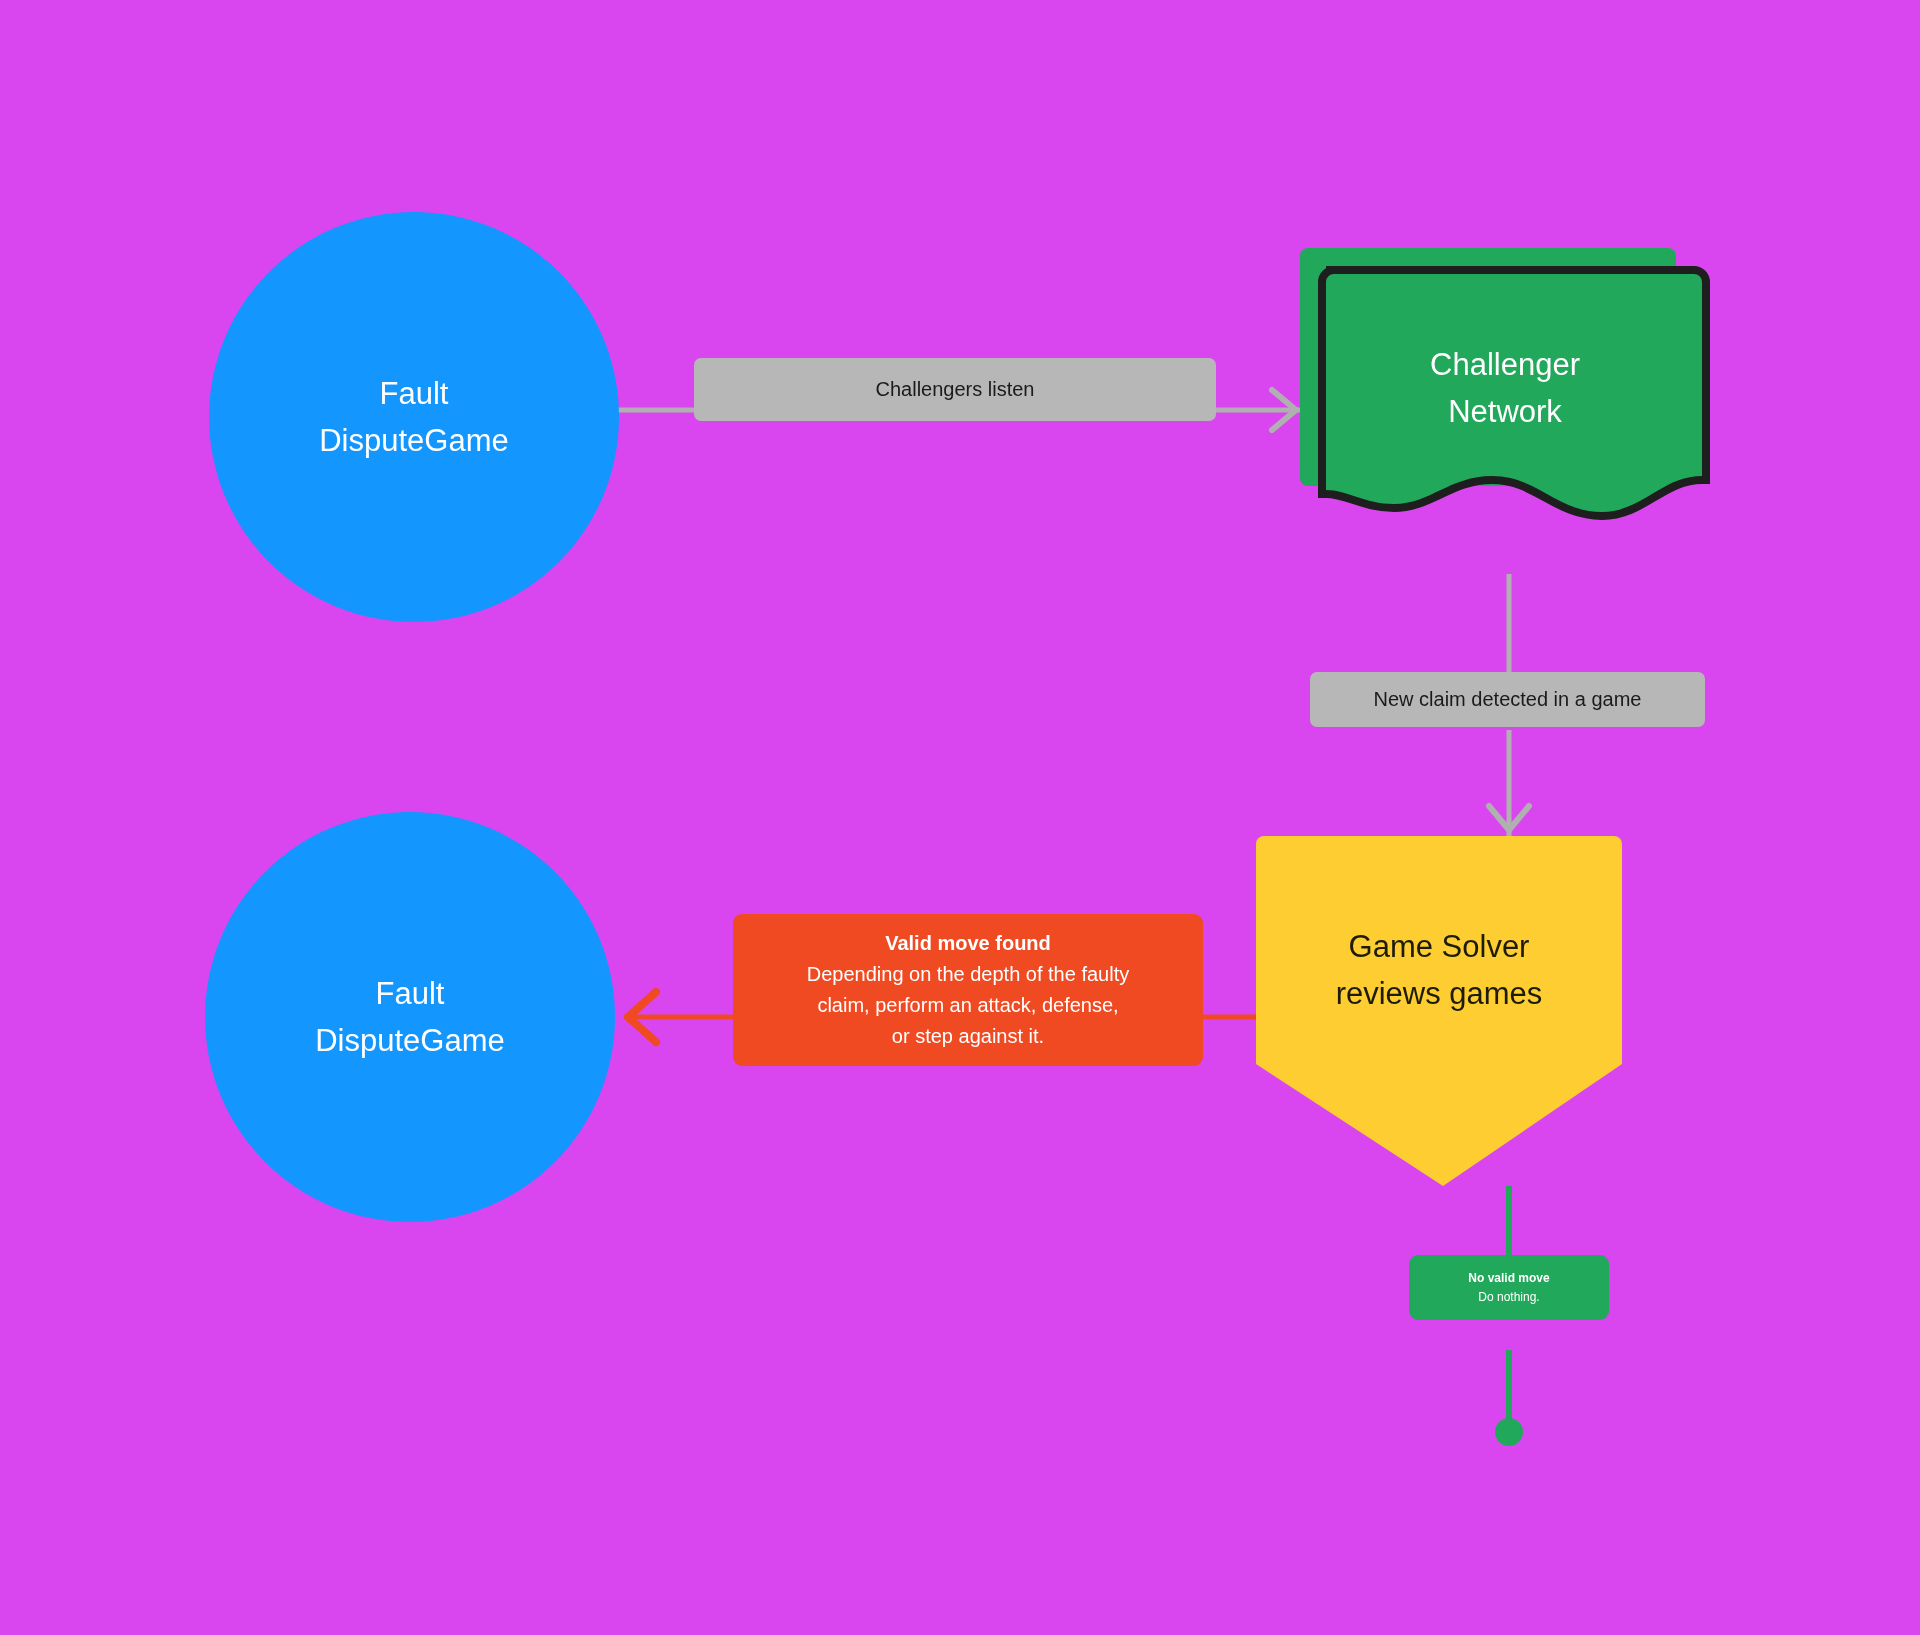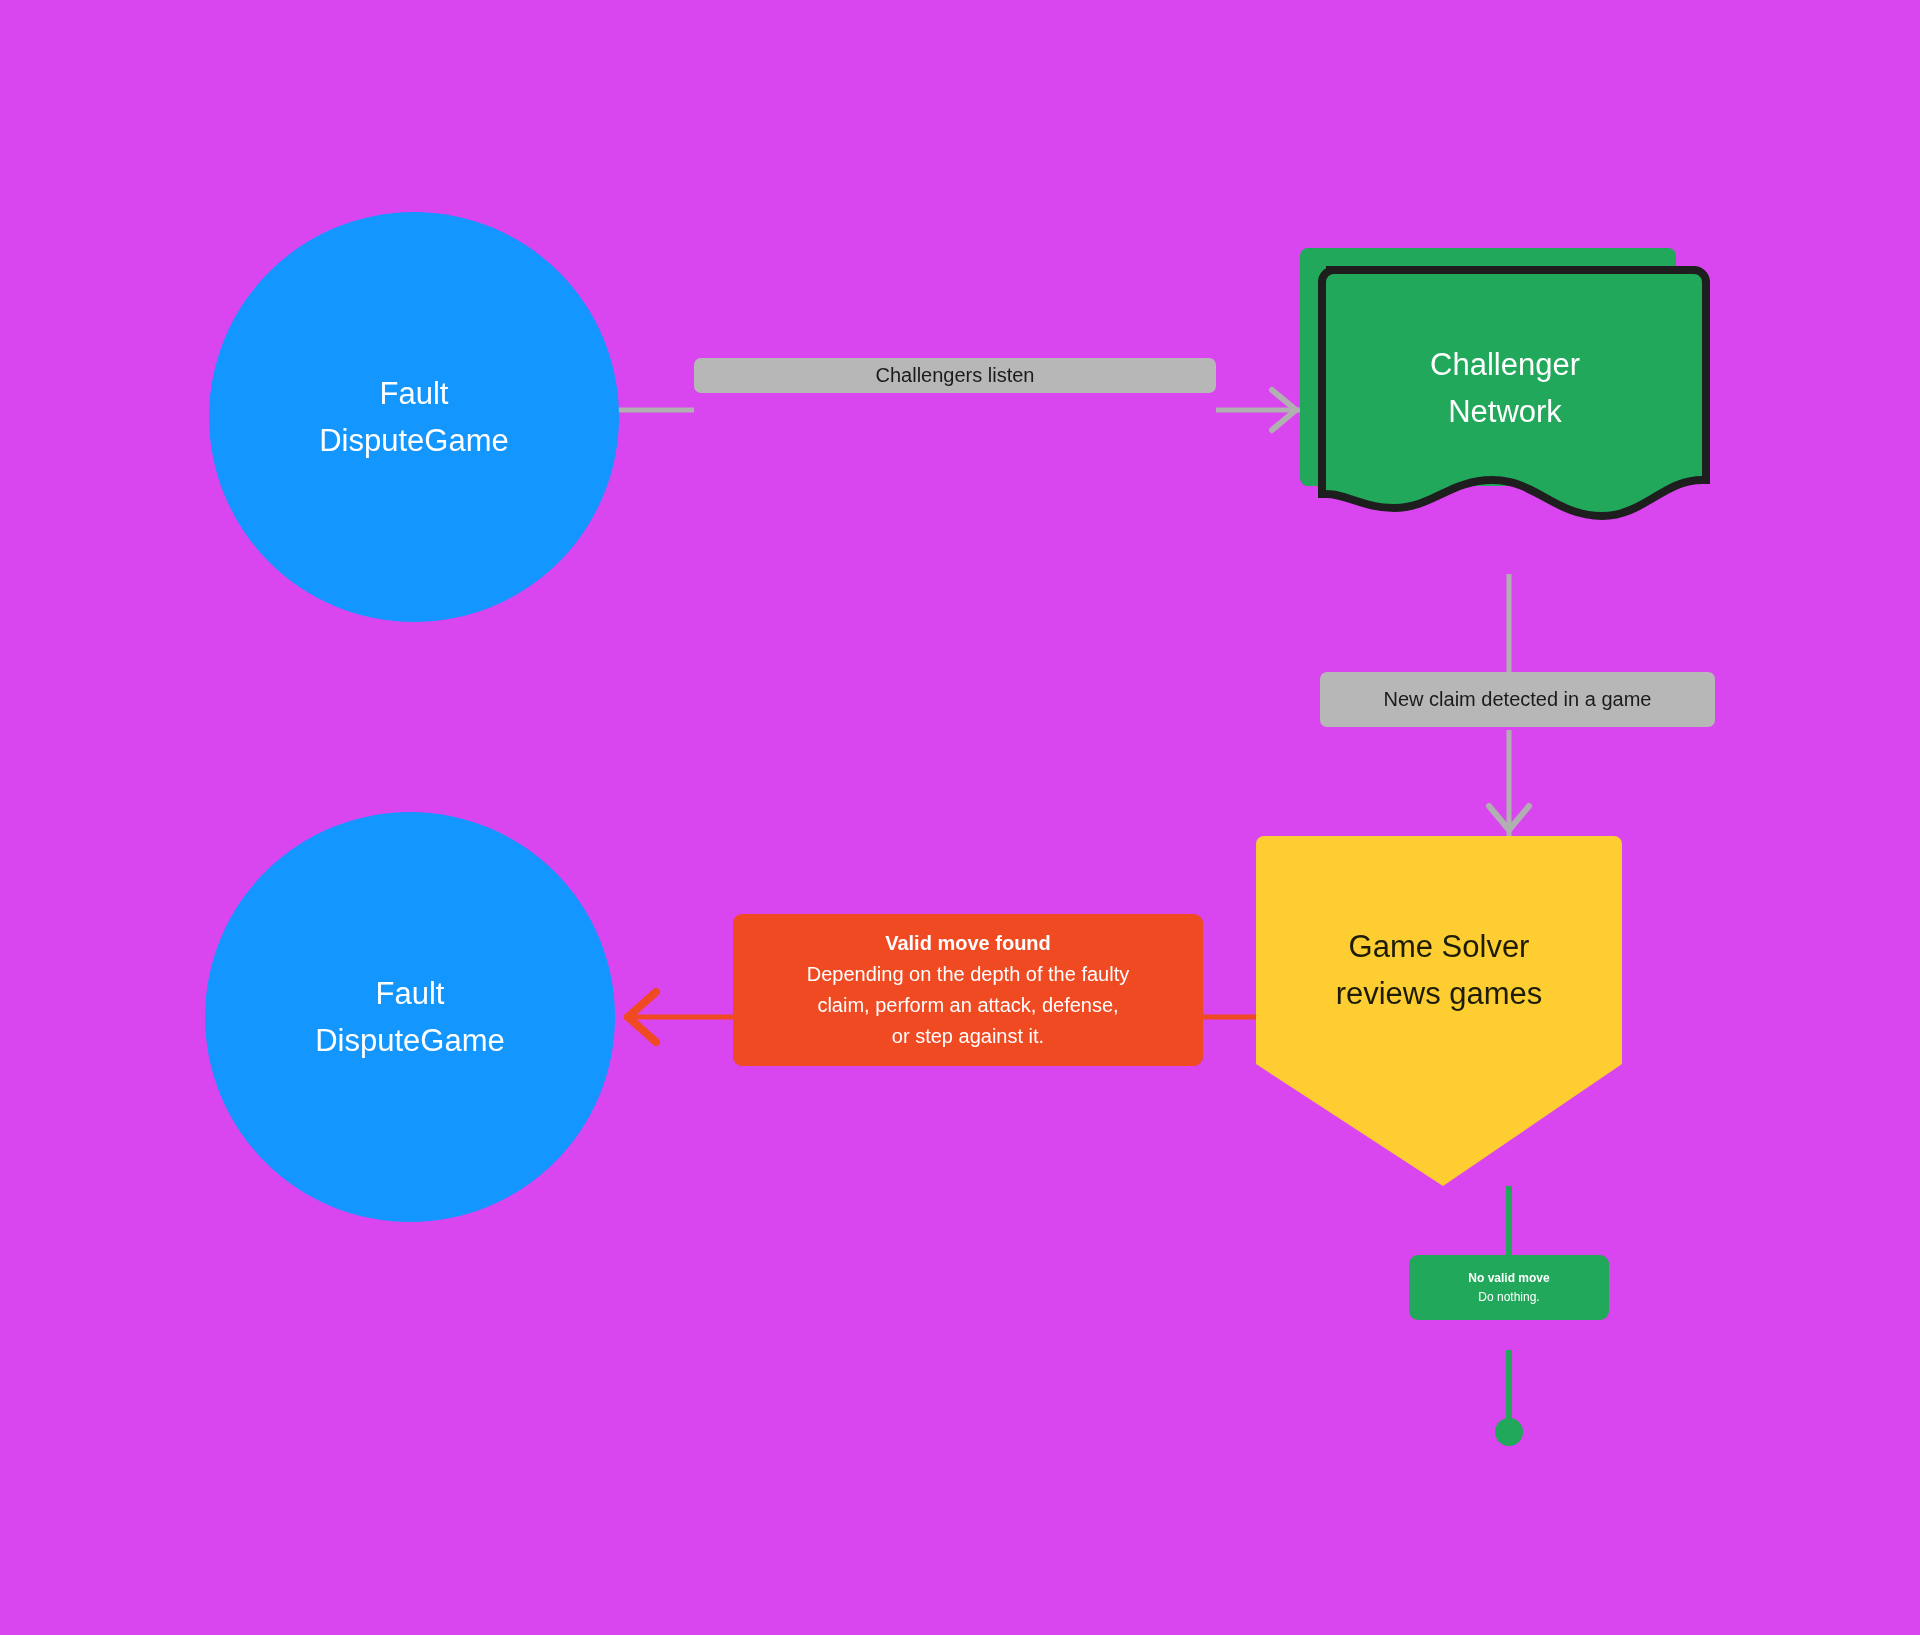--- a/index.html
+++ b/index.html
@@ -78,31 +78,30 @@
     position: absolute;
     box-sizing: border-box;
     border-radius: 7px;
     text-align: center;
   }
   .chip-gray {
     background: #b7b7b7;
     color: #1b1b1b;
     font-size: 20px;
     line-height: 1.55;
-    padding: 2px 18px;
+    padding: 16px 18px;
   }
   #label-listen {
     left: 694px; top: 358px;
     width: 522px;
   }
   #label-newclaim {
     left: 1310px; top: 672px;
     width: 395px;
     padding: 12px 18px;
-    margin-left: 10px;
   }
   .chip-orange {
     background: #f04a23;
     color: #ffffff;
     font-size: 20px;
     line-height: 1.55;
     padding: 14px 30px;
     border-radius: 9px;
   }
   #label-validmove {

